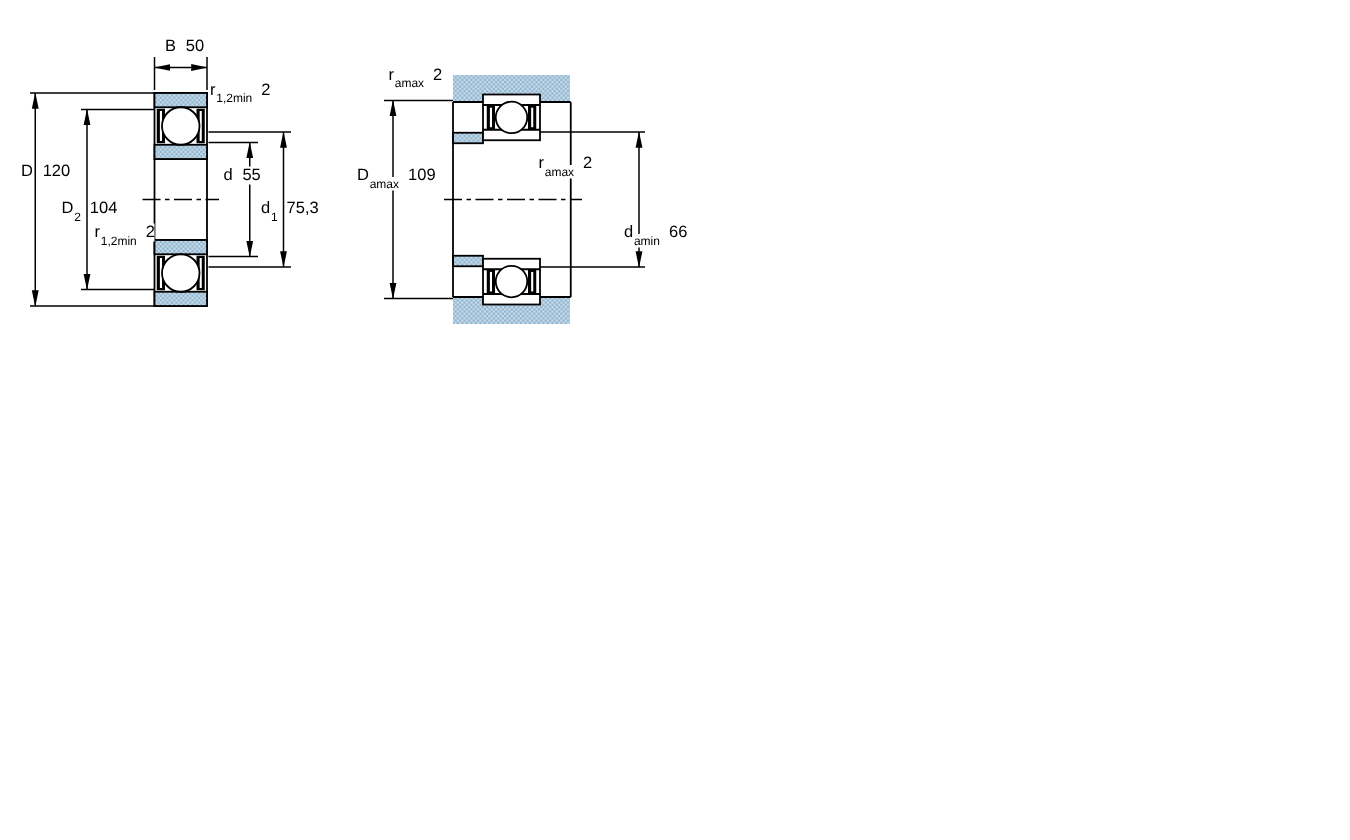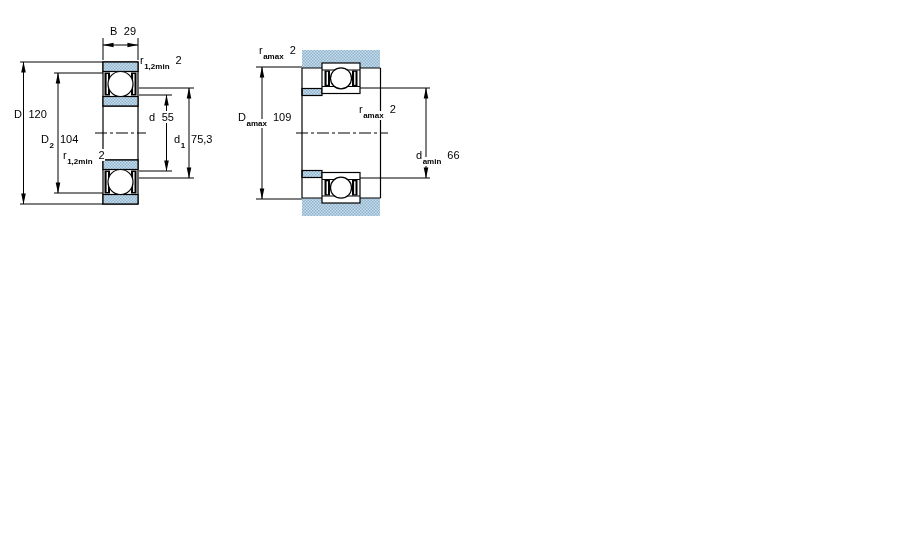--- a/index.html
+++ b/index.html
@@ -19,21 +19,20 @@
     white-space:nowrap;
     z-index:5;
   }
   .dim .sym,.dim .sub,.dim .val{background:#fff;}
   .dim .sub{
     font-size:8px;
     line-height:8px;
     position:relative;
     top:2px;
     margin-left:0.5px;
-    font-weight:bold;
   }
   .dim .val{margin-left:6px;}
   .factors{
     position:absolute;
     z-index:5;
     font-size:11px;
   }
   .factors-title{
     font-weight:bold;
     font-size:12px;
@@ -180,21 +179,21 @@
 
       <line x1="256" y1="67" x2="302" y2="67"></line>
       <line x1="256" y1="199" x2="302" y2="199"></line>
       <line x1="262" y1="67" x2="262" y2="199" marker-start="url(#arrow)" marker-end="url(#arrow)"></line>
 
       <line x1="426" y1="88" x2="426" y2="178" marker-start="url(#arrow)" marker-end="url(#arrow)"></line>
     </g>
   </svg>
 
   <div class="dim" style="left:110px;top:25px;">
-    <span class="sym">B</span><sub class="sub"></sub><span class="val">29</span>
+    <span class="sym">B</span><sub class="sub"></sub><span class="val">50</span>
   </div>
 
   <div class="dim" style="left:140px;top:54px;">
     <span class="sym">r</span><sub class="sub">1,2min</sub><span class="val">2</span>
   </div>
 
   <div class="dim" style="left:14px;top:108px;">
     <span class="sym">D</span><sub class="sub"></sub><span class="val">120</span>
   </div>
 

